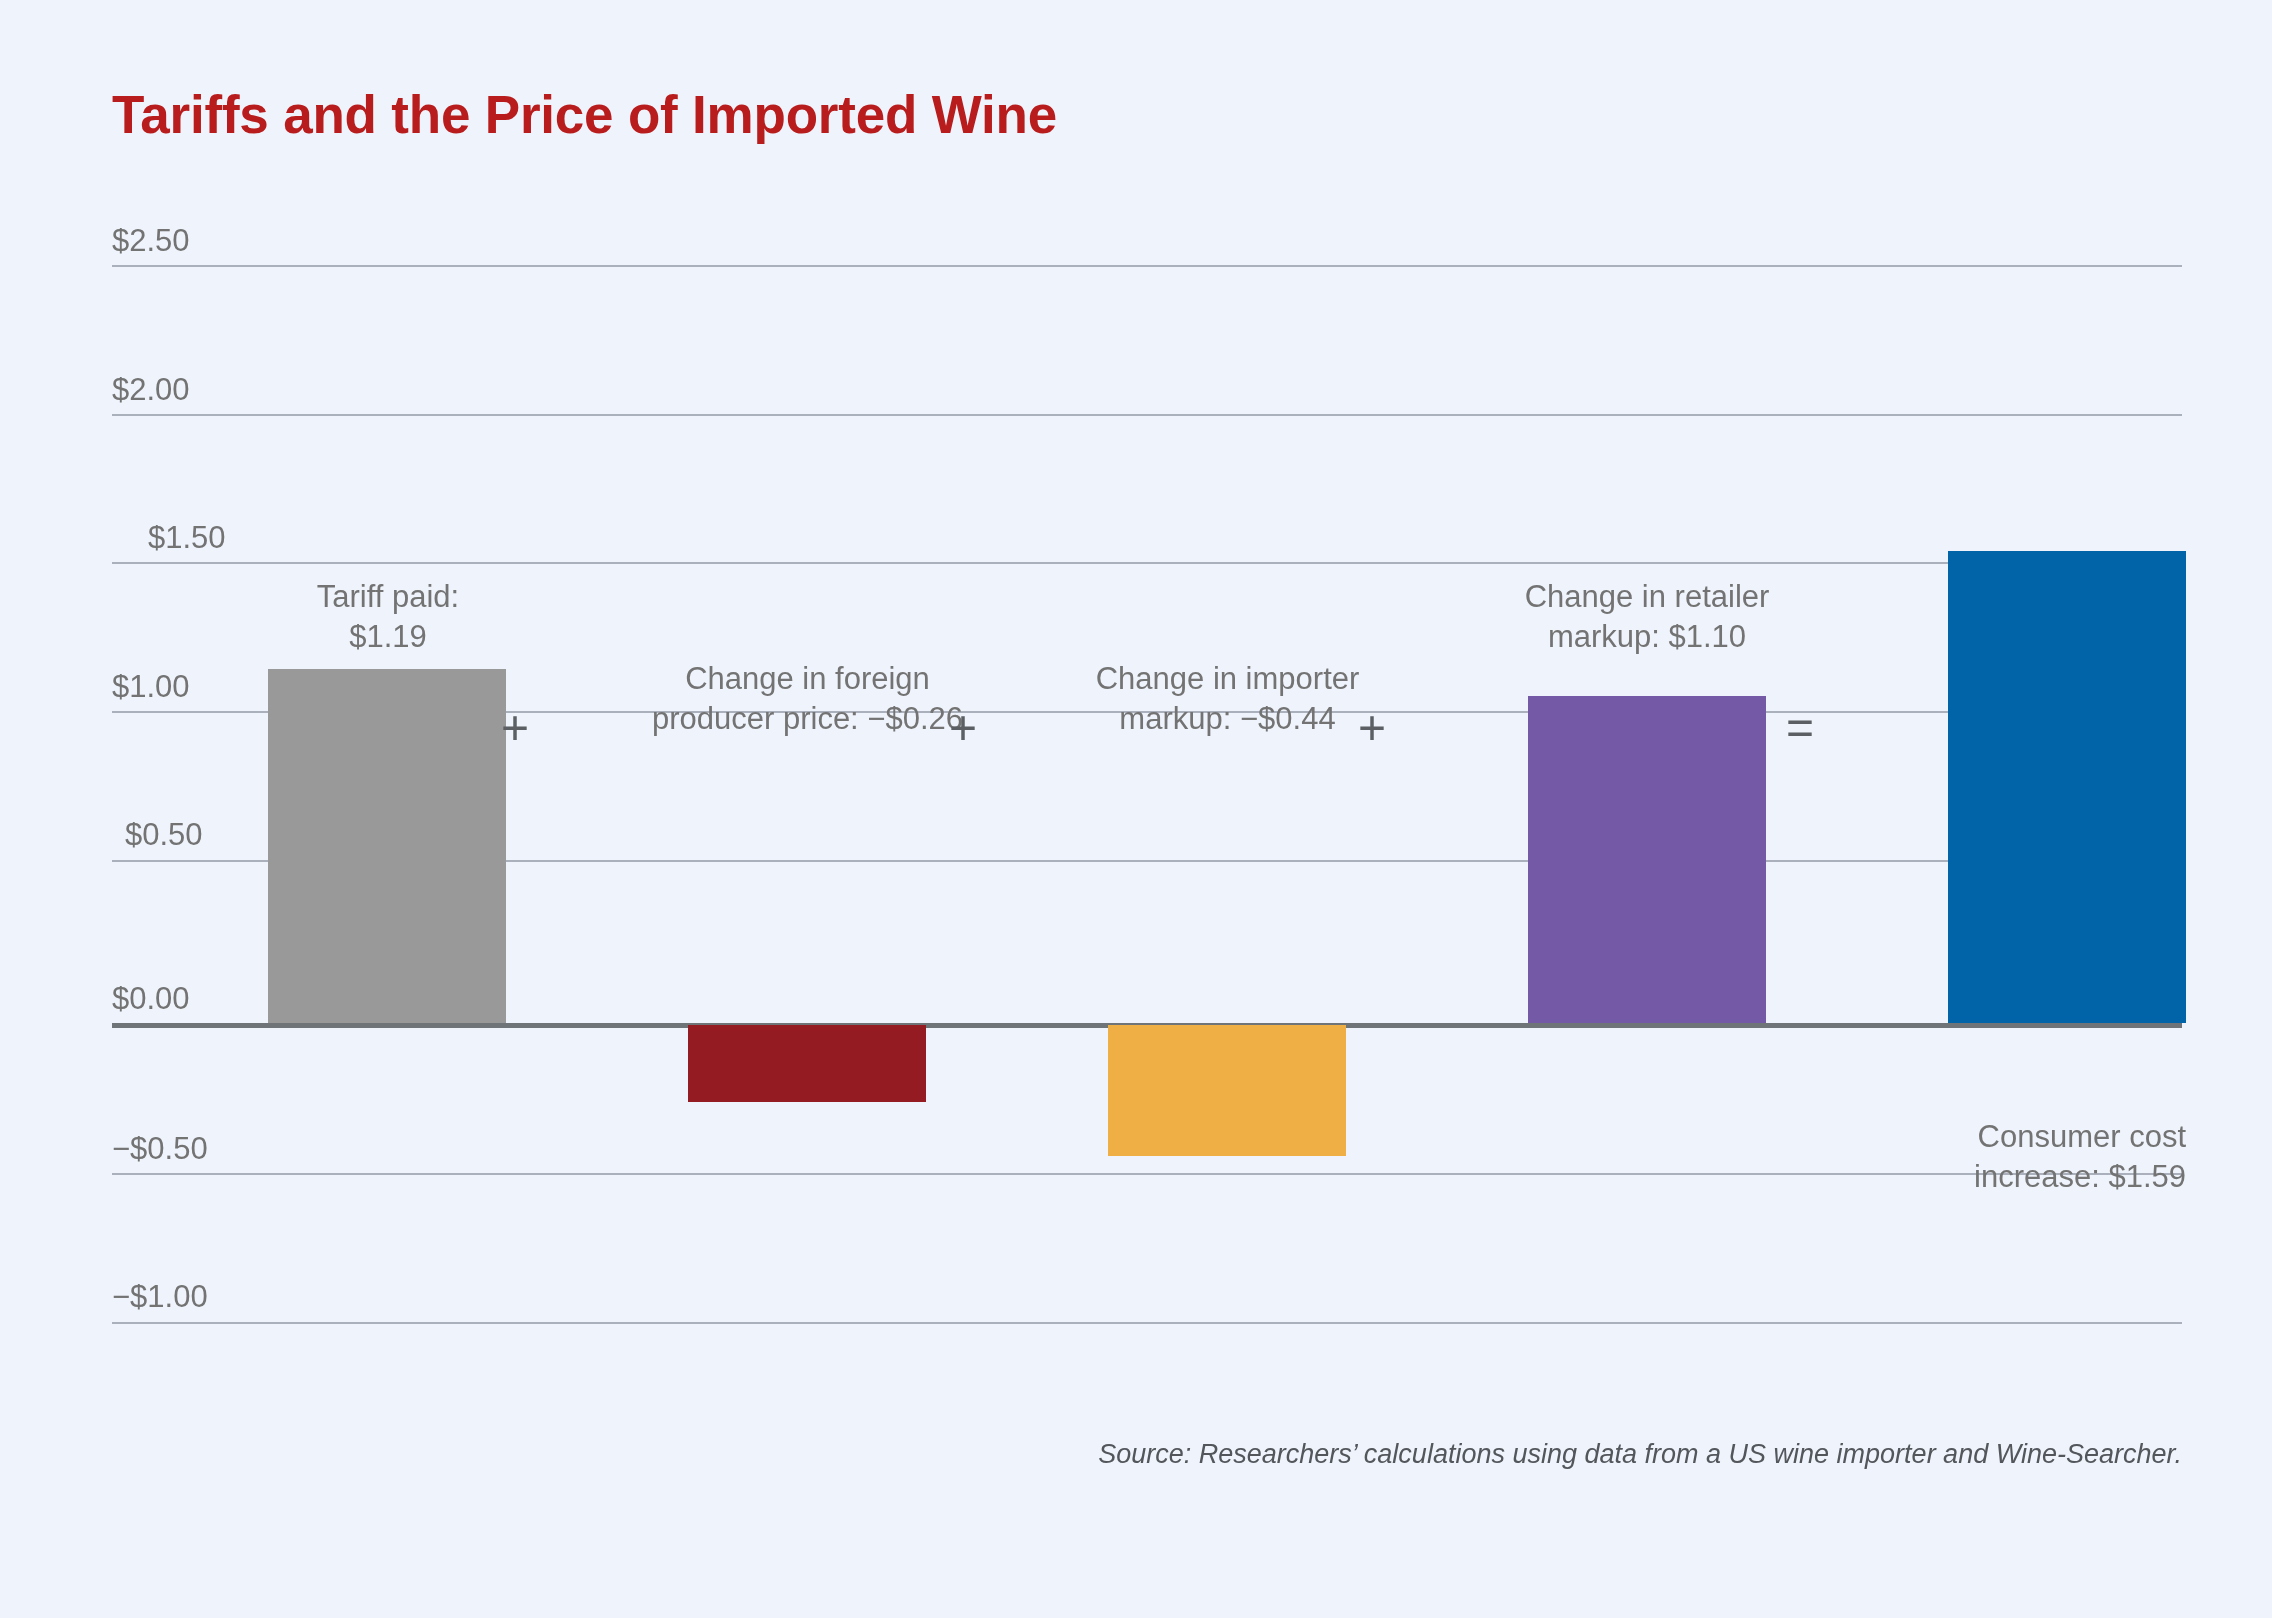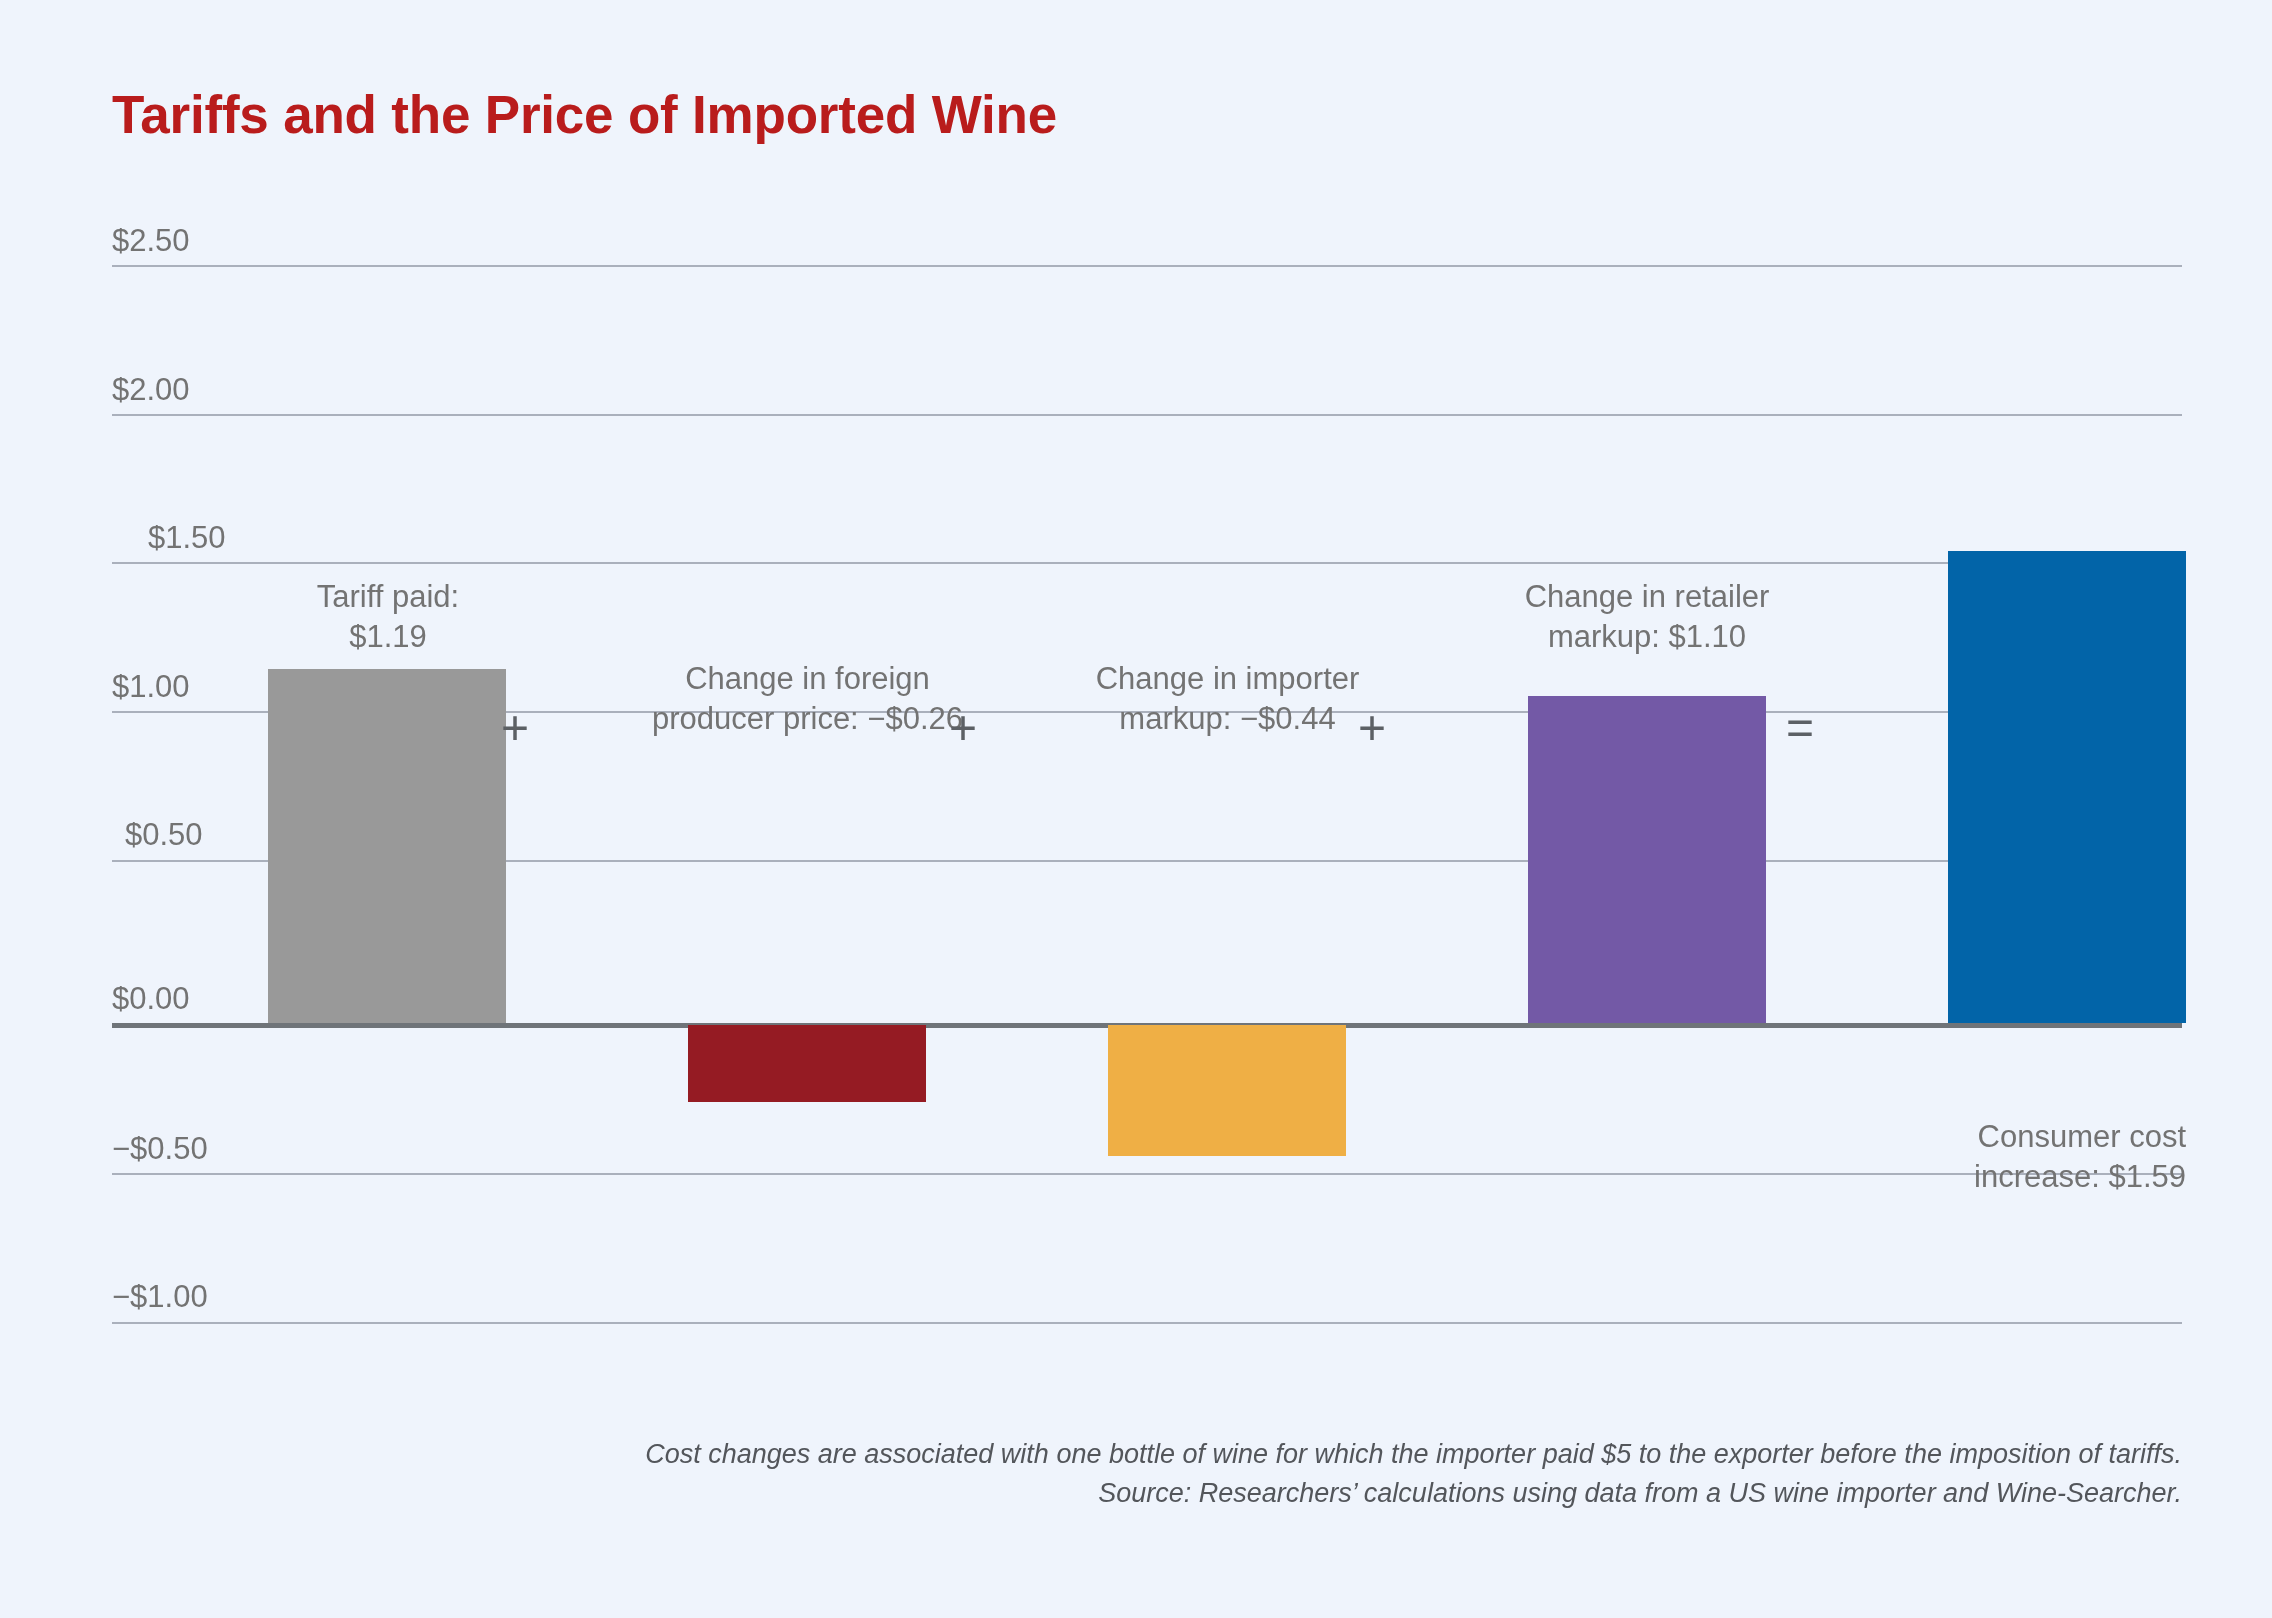--- a/index.html
+++ b/index.html
@@ -153,16 +153,15 @@
 
   <div class="operator" style="left:837px; top:457px;">+</div>
 
   <div class="operator" style="left:1246px; top:457px;">+</div>
 
   <div class="operator" style="left:1674px; top:457px;">=</div>
 
 </div>
 
 <div id="footnote">
-  <span class="note-line-1">Cost changes are associated with one bottle of wine for which the importer paid $5 to the exporter before the imposition of tariffs.</span>
   <span class="note-line-2">Source: Researchers’ calculations using data from a US wine importer and Wine-Searcher.</span>
 </div>
 
 
 </body></html>

